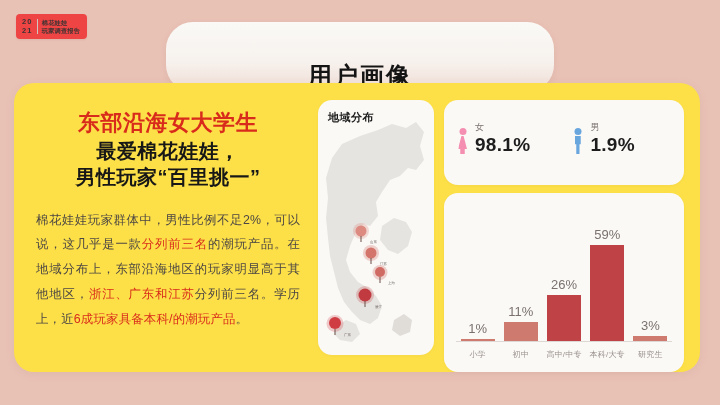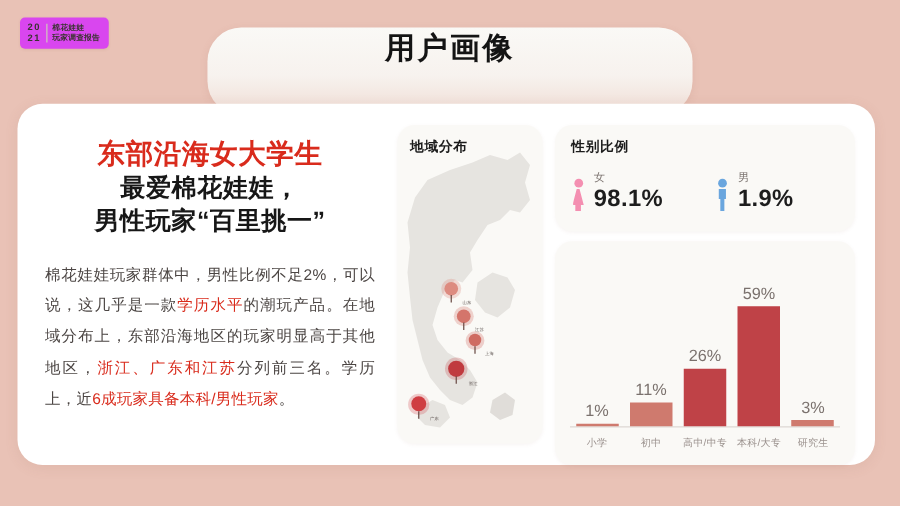--- a/index.html
+++ b/index.html
@@ -6,48 +6,48 @@
   html,body { width:720px; height:405px; overflow:hidden; }
   body {
     background:#e9c2b6;
     font-family:"Liberation Sans","DejaVu Sans",sans-serif;
     position:relative;
   }
 
   
   .logo-badge{
     position:absolute; left:16px; top:14px;
-    background:#d946ef; border-radius:4px;
+    background:#ef4444; border-radius:4px;
     padding:4px 7px 4px 6px;
     display:flex; align-items:center; gap:4px;
     box-shadow:0 1px 2px rgba(150,90,70,.12);
   }
   .logo-year{
     font-size:7.5px; line-height:8.5px; font-weight:700;
     color:#3a3332; letter-spacing:1.2px;
   }
   .logo-div{ width:1px; height:15px; background:#cfc3bd; }
   .logo-words{ font-size:6.2px; line-height:8px; font-weight:700; color:#3a3332; letter-spacing:.2px;}
 
   
   .title-pill{
     position:absolute; left:166px; top:22px; width:388px; height:70px;
     border-radius:27px;
     background:linear-gradient(180deg,#faf9f6 0%,#f7f2ee 55%,#f0ddd5 100%);
     box-shadow:0 2px 7px rgba(160,100,80,.12);
-    display:flex; align-items:flex-start; justify-content:center;
+    display:flex; align-items:flex-end; justify-content:center;
   }
   .title-pill h1{
     font-size:24px; font-weight:700; color:#141414; letter-spacing:2px;
   }
 
   
   .card{
     position:absolute; left:14px; top:83px; width:686px; height:289px;
-    background:#ffffff; border-radius:20px;
+    background:#fde047; border-radius:20px;
     box-shadow:0 2px 10px rgba(150,95,75,.10);
     display:flex;
   }
 
   
   .left-col{ width:304px; padding:26px 18px 0 22px; }
   .headline{ text-align:center; line-height:1.30; }
   .headline .l1{
     display:block; font-size:22px; font-weight:700; color:#d92b1c; letter-spacing:.5px;
   }
@@ -143,21 +143,21 @@
 </div>
 
 <div class="card">
 
   <div class="left-col">
     <div class="headline">
       <span class="l1">东部沿海女大学生</span>
       <span class="l2">最爱棉花娃娃，</span>
       <span class="l3">男性玩家“百里挑一”</span>
     </div>
-    <p class="body-text"><span>棉花娃娃玩家群体中，男性比例不足2%，可以说，这几乎是一款</span><span class="hl">学历水平</span><span>的潮玩产品。在地域分布上，东部沿海地区的玩家明显高于其他地区，</span><span class="hl">浙江、广东和江苏</span><span>分列前三名。学历上，近</span><span class="hl">6成玩家具备本科/男性玩家</span><span>。</span></p>
+    <p class="body-text"><span>棉花娃娃玩家群体中，男性比例不足2%，可以说，这几乎是一款</span><span class="hl">分列前三名</span><span>的潮玩产品。在地域分布上，东部沿海地区的玩家明显高于其他地区，</span><span class="hl">浙江、广东和江苏</span><span>分列前三名。学历上，近</span><span class="hl">6成玩家具备本科/的潮玩产品</span><span>。</span></p>
   </div>
 
   <div class="right-col">
 
     <div class="panel map-panel">
       <div class="map-wrap">
         <svg class="map-svg" width="112" height="246" viewBox="0 0 112 246">
           <path fill="#e6e4e0" d="M12,52 L22,38 L40,30 L58,24 L72,18 L86,22 L96,16 L104,26 L100,40 L104,54 L96,64 L88,62 L80,70 L70,74 L62,86 L56,96 L58,110 L50,120 L44,118 L36,126 L30,140 L26,154 L30,166 L38,176 L48,182 L56,190 L62,200 L58,212 L50,218 L40,214 L32,206 L24,196 L18,182 L14,166 L10,150 L8,132 L6,112 L8,92 L6,72 Z"></path>
           <path fill="#e6e4e0" d="M62,120 L74,112 L86,116 L92,126 L88,140 L78,148 L68,144 L60,134 Z"></path>
           <path fill="#e0ddd9" d="M74,214 L84,208 L92,214 L90,226 L80,230 L72,224 Z"></path>
@@ -198,21 +198,20 @@
           <div class="stem" style="top:14px;height:6px;"></div>
           <div class="plabel">广东</div>
         </div>
       </div>
       <div class="panel-title" style="position:relative;z-index:2;">地域分布</div>
     </div>
 
     <div class="stack">
 
       <div class="panel gender-panel">
-        <div class="panel-title">性别比例</div>
         <div class="gender-rows">
           <div class="g-item female">
             <div class="g-icon f">
               <div class="head" style="background:#f48fb1;"></div>
               <div class="body" style="background:#f48fb1;"></div>
             </div>
             <div class="g-text">
               <span class="lbl">女</span>
               <span class="val">98.1%</span>
             </div>

